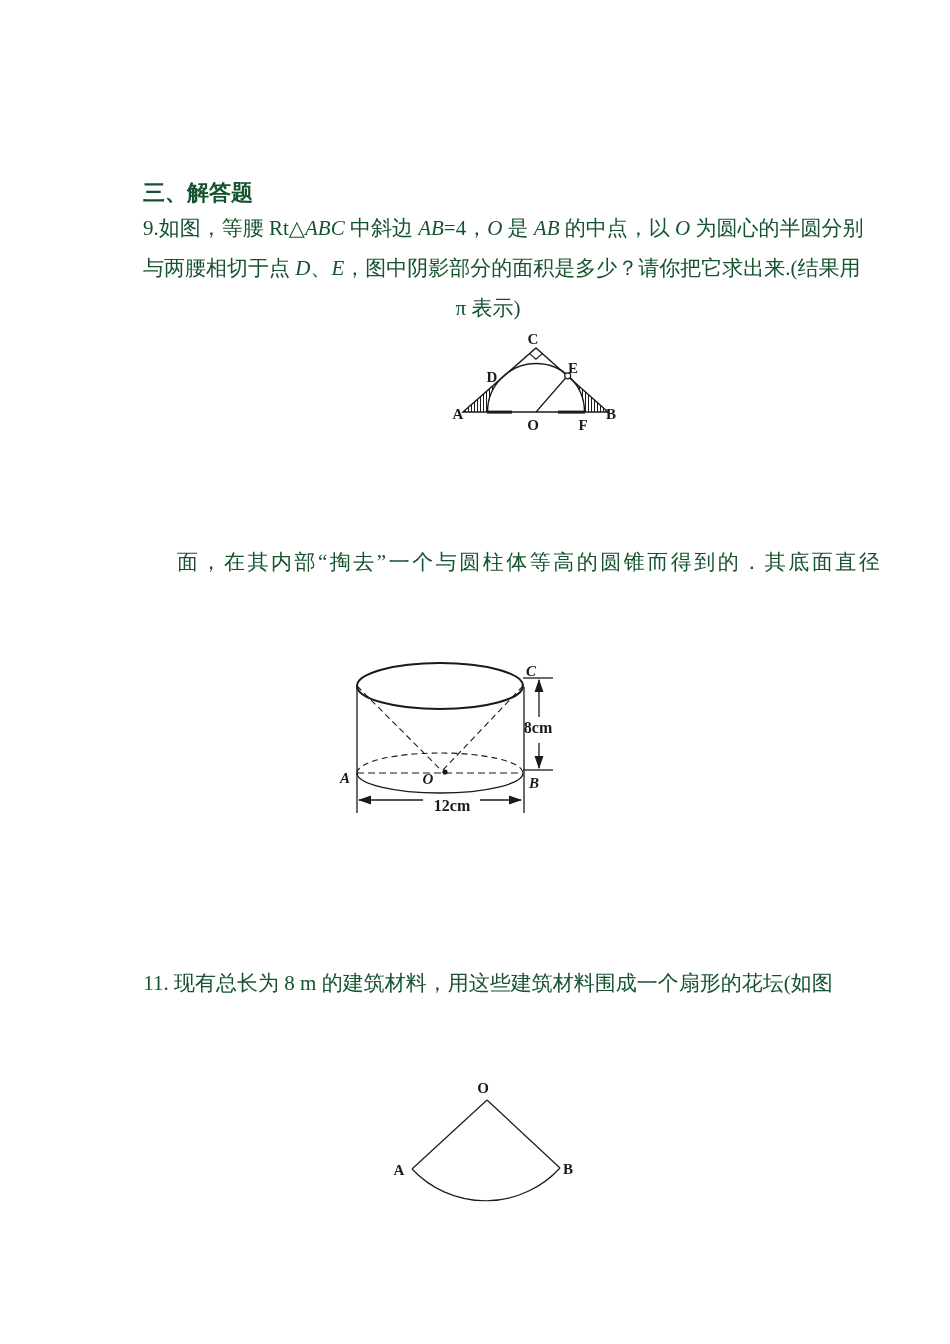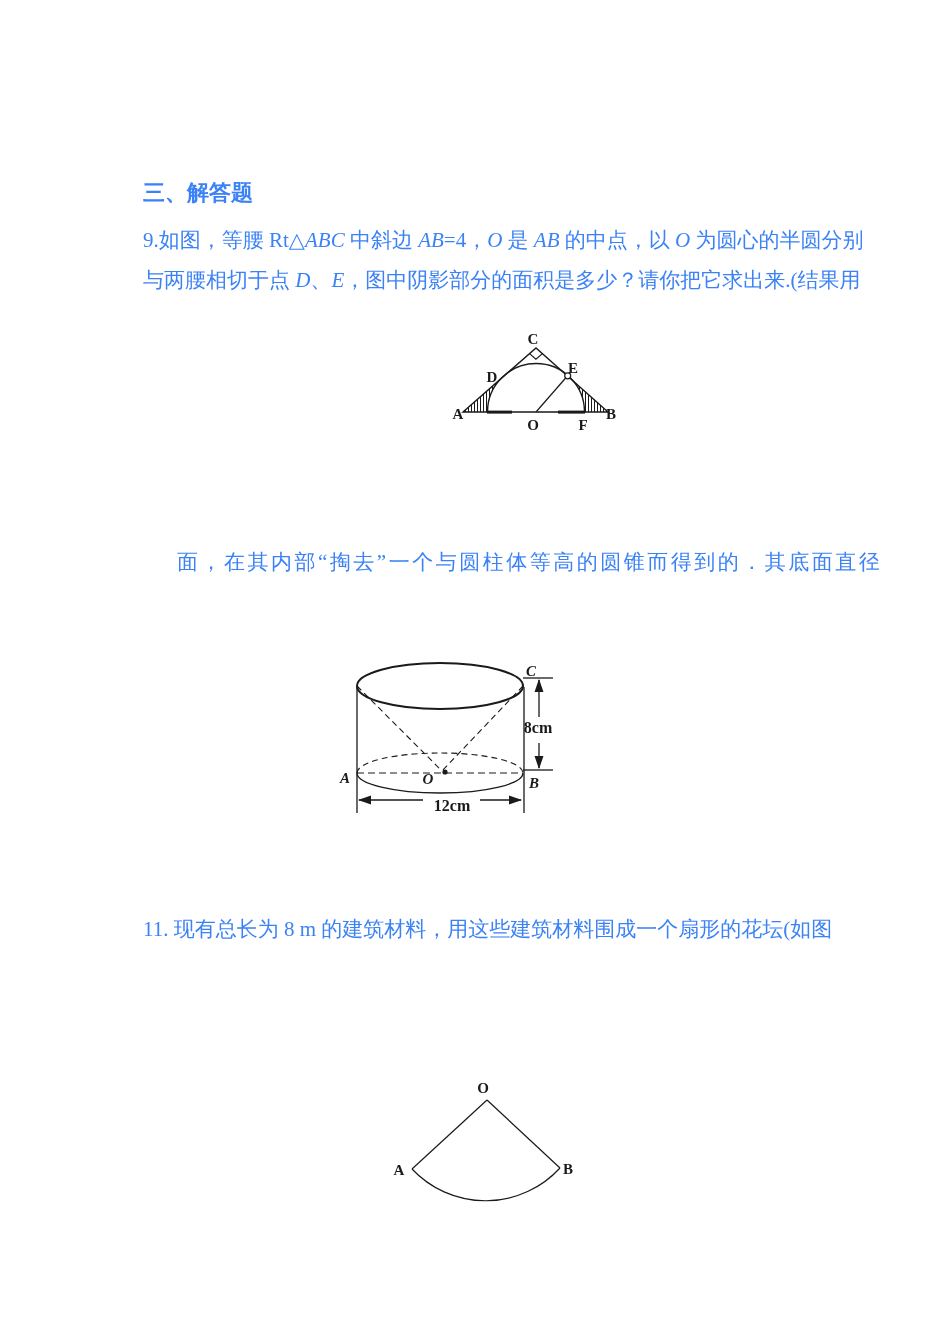--- a/index.html
+++ b/index.html
@@ -1,32 +1,33 @@
 <!DOCTYPE html>
 <html><head>
 <meta charset="utf-8">
 <style>
   html,body { margin:0; padding:0; background:#ffffff; }
   .page {
     position:relative; width:950px; height:1301px; background:#ffffff;
-    font-family:"Liberation Serif","DejaVu Serif",serif; color:#3b82f6;
+    font-family:"Liberation Serif","DejaVu Serif",serif; color:#14532d;
     overflow:hidden;
+    text-align:center;
   }
   .heading {
     position:absolute; left:143px; top:173px; height:40px; line-height:40px;
     font-family:"Liberation Sans","DejaVu Sans",sans-serif;
     font-size:22px; font-weight:bold; white-space:pre;
   }
   .pblock { position:absolute; left:143px; width:690px; }
   .line { height:40px; line-height:40px; font-size:21px; white-space:pre; }
   .sp { letter-spacing:2.5px;margin-left:34px; }
   .it { font-style:italic; }
-  #p9  { top:220px; }
+  #p9  { top:208px; }
   #p10 { top:542px; }
-  #p11 { top:909px; }
+  #p11 { top:963px; }
   .fig { position:absolute; }
   #fig-triangle { left:440px; top:326px; }
   #fig-cylinder { left:328px; top:655px; }
   #fig-sector   { left:385px; top:1078px; }
   svg text {
     font-family:"Liberation Serif","DejaVu Serif",serif;
     font-weight:bold; font-size:15px; fill:#1a1a1a;
   }
   svg .dim { font-size:16px; }
   svg .itl { font-style:italic; }
@@ -34,20 +35,21 @@
 </head>
 <body>
 
 <div class="page">
 
   <div class="heading">三、解答题</div>
 
   <div class="pblock" id="p9">
     <div class="line"><span>9.如图，等腰 Rt△</span><span class="it">ABC</span><span> 中斜边 </span><span class="it">AB</span><span>=4，</span><span class="it">O</span><span> 是 </span><span class="it">AB</span><span> 的中点，以 </span><span class="it">O</span><span> 为圆心的半圆分别</span></div>
     <div class="line"><span>与两腰相切于点 </span><span class="it">D</span><span>、</span><span class="it">E</span><span>，图中阴影部分的面积是多少？请你把它求出来.(结果用</span></div>
+    <div class="line"><span>π 表示)</span></div>
   </div>
 
   <svg class="fig" id="fig-triangle" width="190" height="112" viewBox="0 0 190 112">
     <defs>
       <pattern id="hatch" width="3" height="6" patternUnits="userSpaceOnUse">
         <line x1="1.5" y1="0" x2="1.5" y2="6" stroke="#1a1a1a" stroke-width="1"></line>
       </pattern>
     </defs>
     <path d="M23,86 L64.3,49.8 A48.5,48.5 0 0 0 47.5,86 Z" fill="url(#hatch)" stroke="none"></path>
     <path d="M168,86 L127.7,49.8 A48.5,48.5 0 0 1 144.5,86 Z" fill="url(#hatch)" stroke="none"></path>

